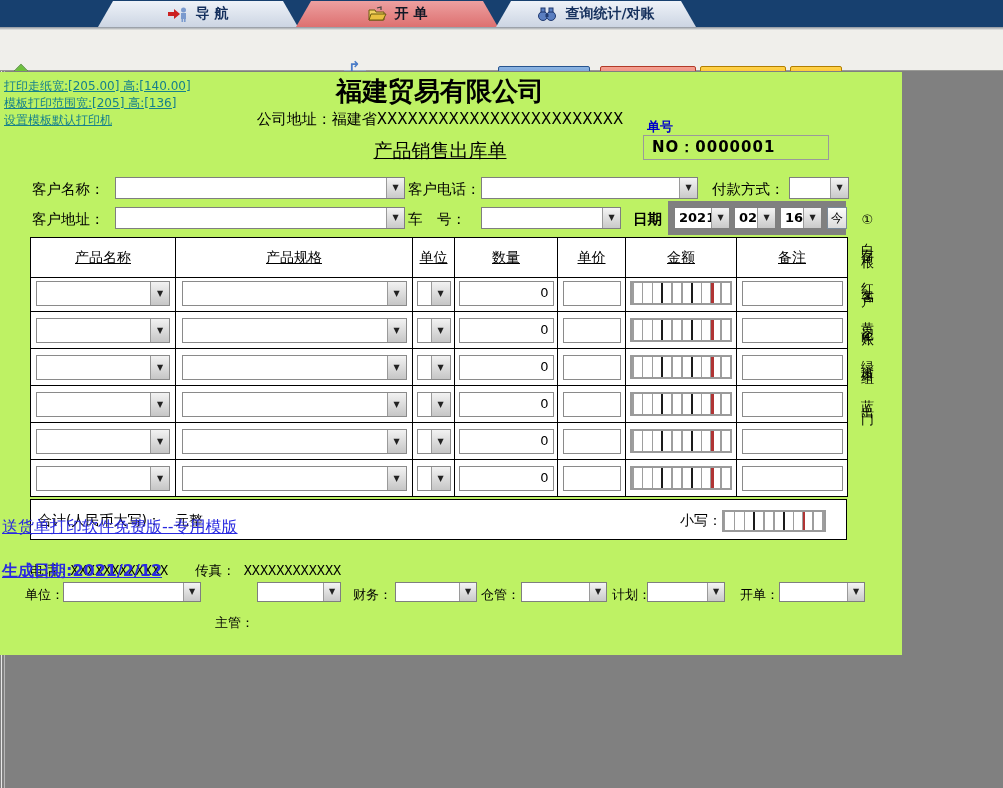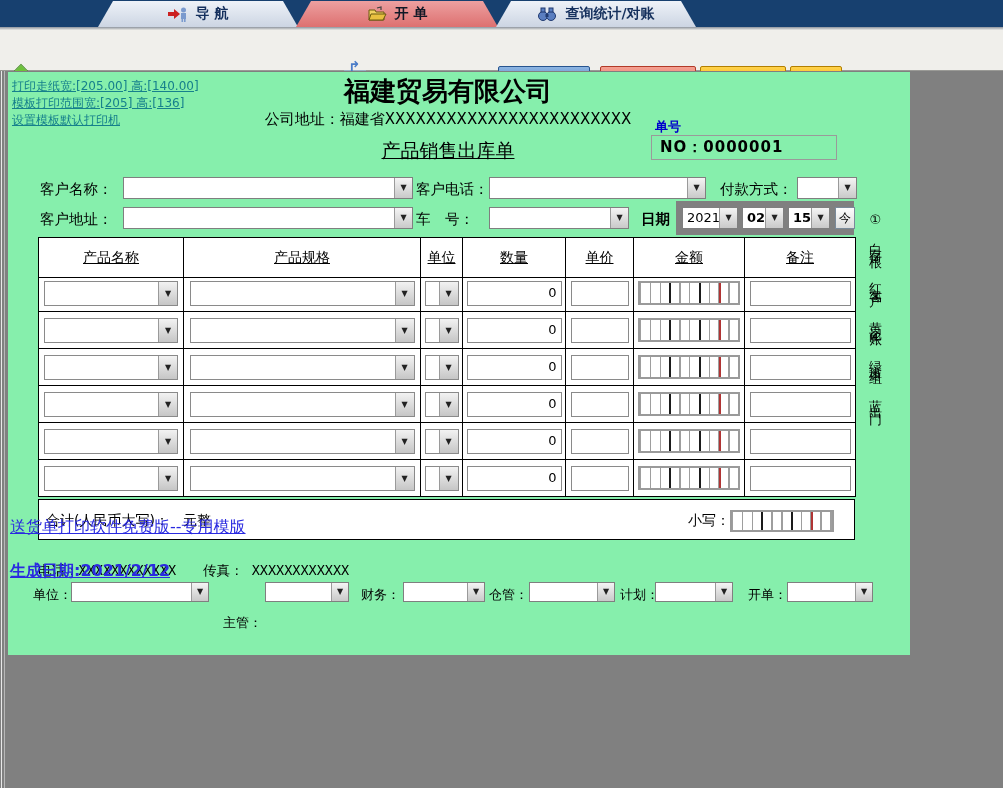--- a/index.html
+++ b/index.html
@@ -38,21 +38,21 @@
             line-height:22px; border-radius:2px; cursor:default; padding:0 6px; }
   .btn-blue   { left:498px; width:92px; background:linear-gradient(#8cb4e2,#4a7fc0); border:1px solid #27548f; }
   .btn-salmon { left:600px; width:96px; background:linear-gradient(#f4a091,#e87060); border:1px solid #b23a28; }
   .btn-amber1 { left:700px; width:86px; background:linear-gradient(#ffd24a,#f5a800); border:1px solid #b37f00; }
   .btn-amber2 { left:790px; width:52px; background:linear-gradient(#ffd24a,#f5a800); border:1px solid #b37f00; }
 
   
   .main { position:absolute; left:0; top:71px; width:1003px; height:717px; background:#808080; }
   .main-leftline { position:absolute; left:1px; top:0; width:4px; height:717px;
                    border-left:1px solid #e8e8e8; border-right:1px solid #b8b8b8; }
-  .paper { position:absolute; left:8px; top:1px; width:902px; height:583px; background:#86efac; }
+  .paper { position:absolute; left:0; top:1px; width:902px; height:583px; background:#bef264; }
 
   .abs { position:absolute; }
   .link-teal { color:#16808c; font-size:12px; text-decoration:underline; cursor:pointer; }
   .link-blue { color:#2a2ae0; font-size:16px; text-decoration:underline; cursor:pointer; }
   .company { left:0; top:2px; width:880px; text-align:center; font-size:26px; font-weight:bold; color:#000; }
   .address { left:0; top:38px; width:880px; text-align:center; font-size:15px; color:#000; }
   .docno-lbl { left:647px; top:46px; font-size:13px; font-weight:bold; color:#0000cc; }
   .docno-box { left:643px; top:63px; width:186px; height:25px; border:1px solid #9a9a9a;
                font-size:15px; font-weight:bold; line-height:23px; padding-left:8px; letter-spacing:1px; }
   .doctitle { left:190px; top:66px; width:500px; text-align:center; font-size:19px; font-weight:normal;
@@ -187,23 +187,23 @@
     <div class="combo" style="left:481px; top:105px; width:217px;"></div>
     <span class="abs f-lbl" style="left:712px; top:108px;">付款方式：</span>
     <div class="combo" style="left:789px; top:105px; width:60px;"></div>
 
     <span class="abs f-lbl" style="left:32px; top:138px;">客户地址：</span>
     <div class="combo" style="left:115px; top:135px; width:290px;"></div>
     <span class="abs f-lbl" style="left:408px; top:138px;">车　号：</span>
     <div class="combo" style="left:481px; top:135px; width:140px;"></div>
     <span class="abs f-lbl" style="left:633px; top:138px; font-weight:bold;">日期：</span>
     <div class="abs datebar"></div>
-    <div class="combo" style="left:674px; top:135px; width:56px; font-weight:normal;">2021</div>
+    <div class="combo" style="left:674px; top:135px; width:56px; font-weight:bold;">2021</div>
     <div class="combo" style="left:734px; top:135px; width:42px; font-weight:bold;">02</div>
-    <div class="combo" style="left:780px; top:135px; width:42px; font-weight:bold;">15</div>
+    <div class="combo" style="left:780px; top:135px; width:42px; font-weight:bold;">16</div>
     <div class="abs todaybtn">今</div>
 
     <div class="ptable">
       <div class="hc">产品名称</div>
       <div class="hc">产品规格</div>
       <div class="hc">单位</div>
       <div class="hc">数量</div>
       <div class="hc">单价</div>
       <div class="hc">金额</div>
       <div class="hc">备注</div>

